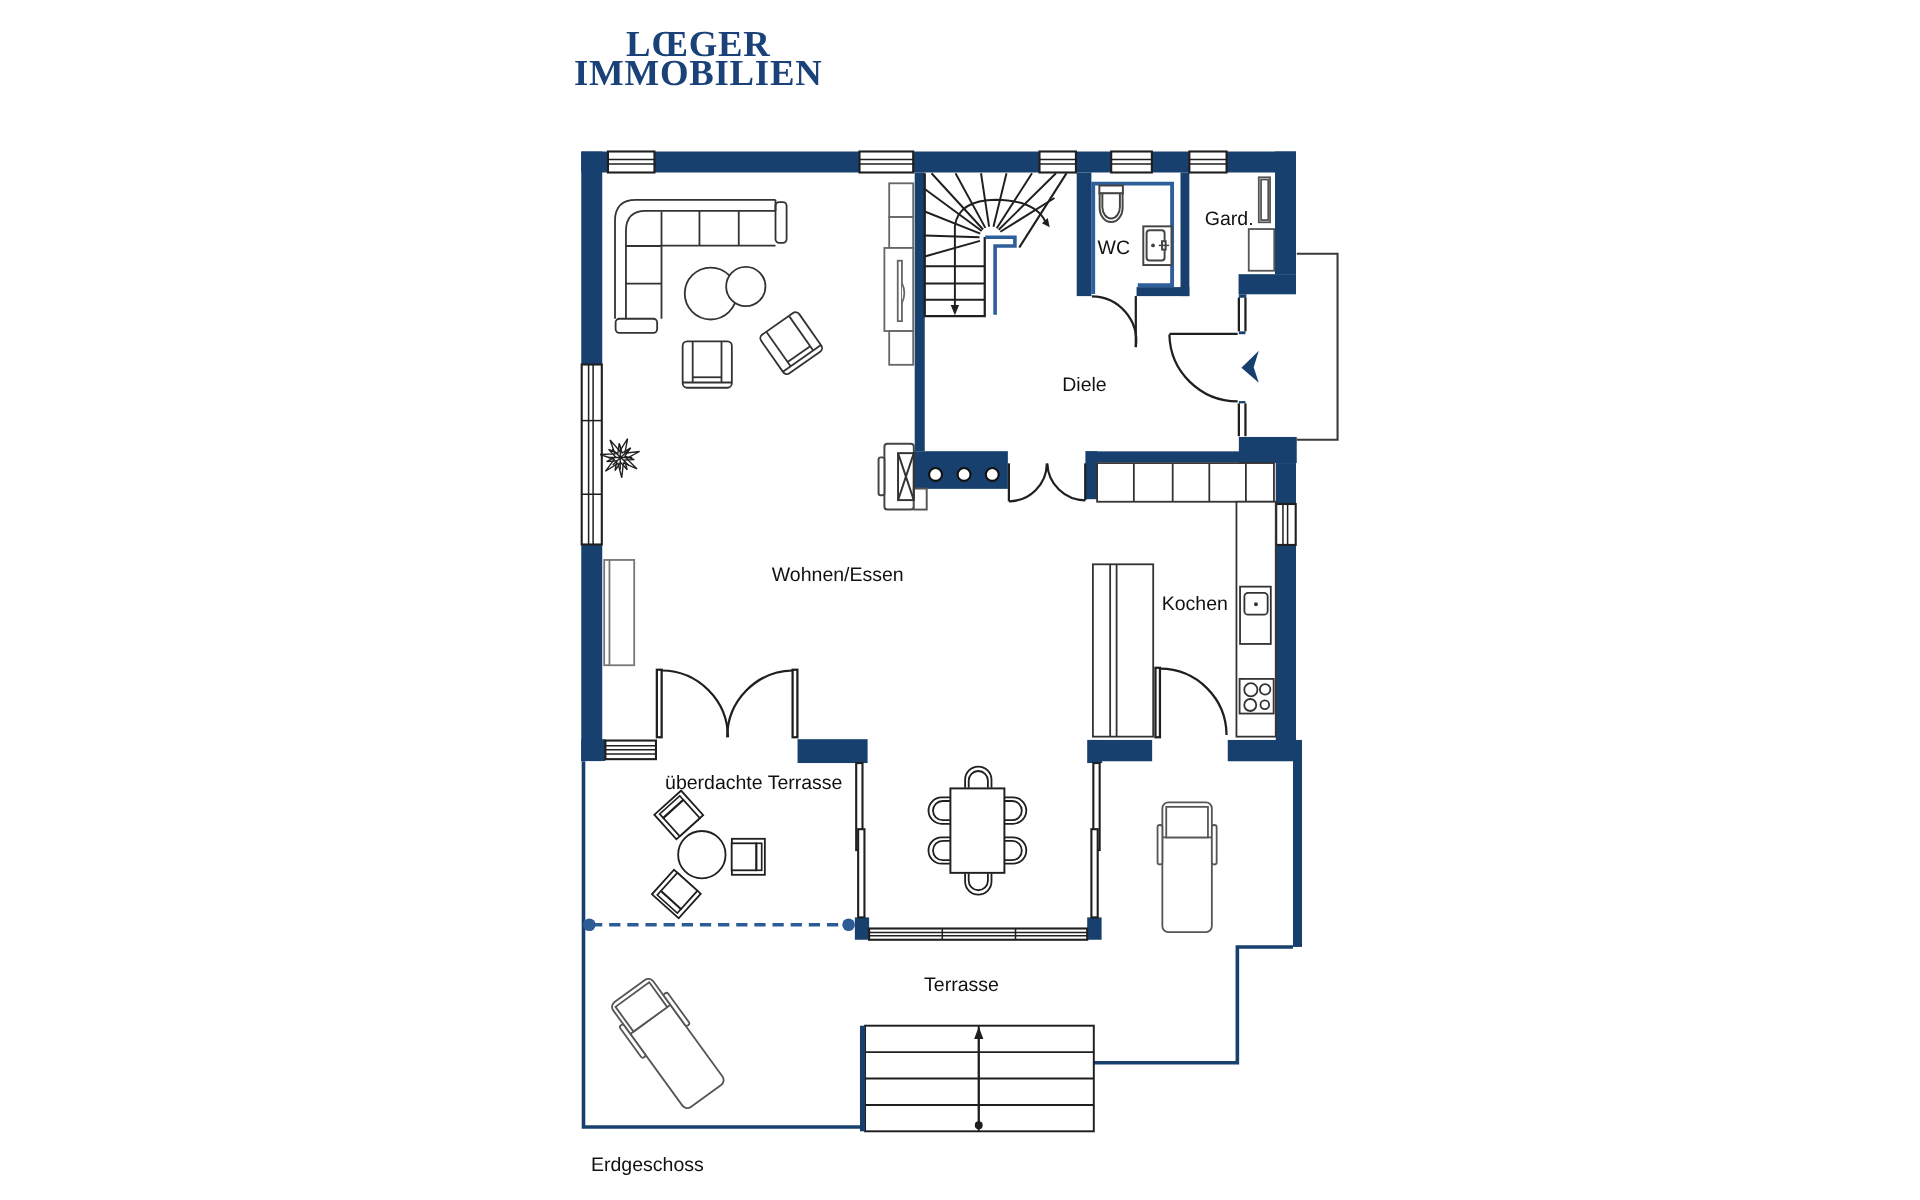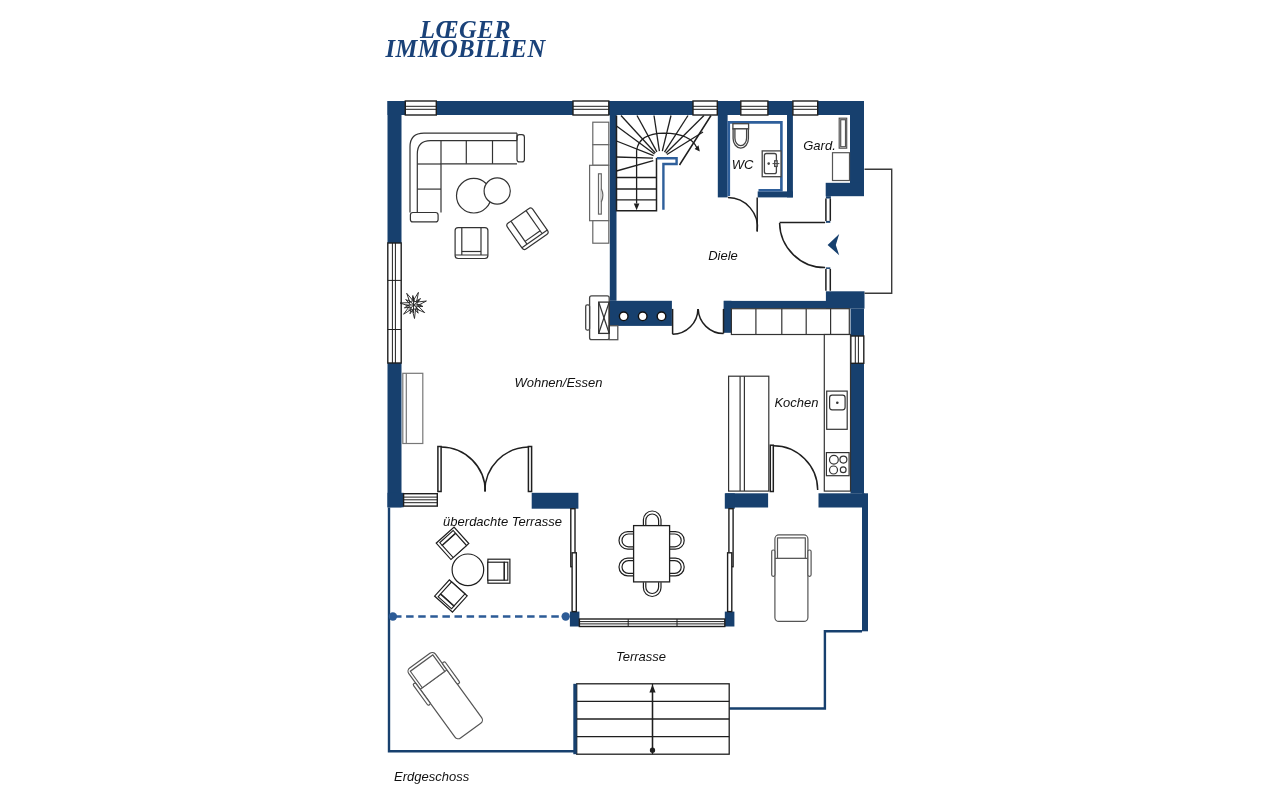--- a/index.html
+++ b/index.html
@@ -1,16 +1,16 @@
 <!DOCTYPE html>
 <html><head>
 <meta charset="utf-8">
 <style>
   html,body{margin:0;padding:0;background:#ffffff;}
-  #page{position:relative;width:1280px;height:800px;background:#ffffff;overflow:hidden;will-change:transform;font-style:italic;}
+  #page{position:relative;width:1280px;height:800px;background:#ffffff;overflow:hidden;will-change:transform;}
   svg{position:absolute;left:0;top:0;}
   text{font-family:"Liberation Sans", sans-serif;}
   .logo{font-family:"Liberation Serif", serif;font-weight:bold;fill:#1a4279;}
   .lbl{fill:#111111;font-size:13px;}
 </style>
 </head>
 <body>
 <div id="page">
 <svg width="1280" height="800" viewBox="0 0 1280 800">
 <defs></defs>

